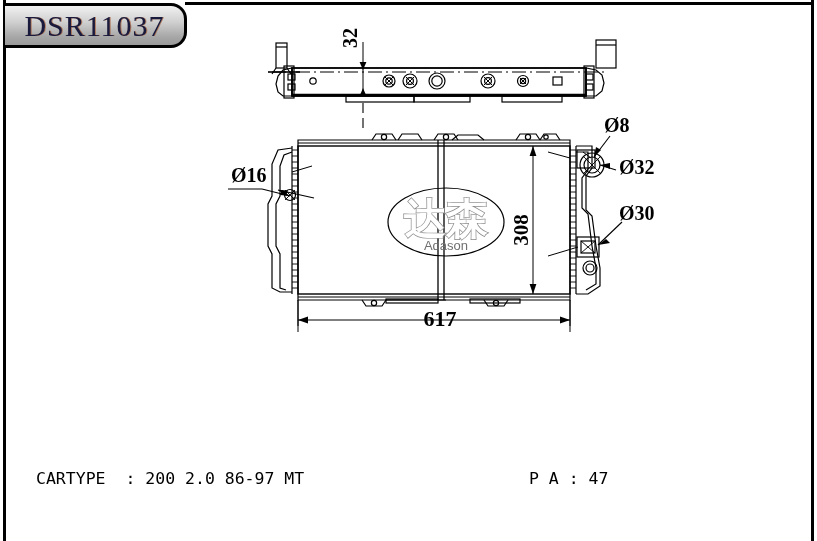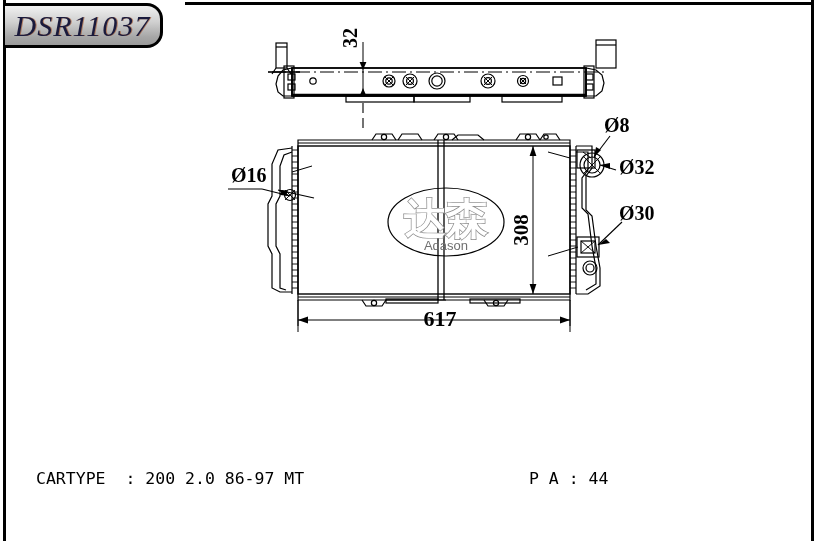--- a/index.html
+++ b/index.html
@@ -33,32 +33,31 @@
   .frame-top {
     position: absolute;
     left: 185px; top: 2px;
     width: 626px; height: 3px;
     background: #000;
   }
   
   .title-tab {
     position: absolute;
     left: 5px; top: 3px;
-    width: 158px; height: 45px;
+    width: 182px; height: 45px;
     border: 3px solid #000;
     border-left: none;
     border-radius: 0 16px 16px 0;
     background: linear-gradient(to bottom,
         #f2f2f2 0%, #e2e2e2 18%, #cfcfcf 42%,
         #b9b9b9 62%, #a6a6a6 80%, #9a9a9a 100%);
     box-sizing: border-box;
     display: flex;
     align-items: center;
     justify-content: center;
-    font-style: italic;
   }
   .title-tab-text {
     font-family: "Liberation Serif", serif;
     font-size: 30px;
     letter-spacing: 1px;
     color: #1a1a3c;
     text-shadow: 1px 0 0 rgba(160,70,20,0.55);
     white-space: nowrap;
   }
   
@@ -325,19 +324,19 @@
   </svg>
 
   <div class="spec-col spec-left">
     <div class="spec-row"><span>CARTYPE  : 200 2.0 86-97 MT</span></div>
     
     
     
   </div>
 
   <div class="spec-col spec-right">
-    <div class="spec-row"><span>P A : 44</span></div>
+    <div class="spec-row"><span>P A : 47</span></div>
     
     
     
   </div>
 
 </div>
 
 </body></html>

